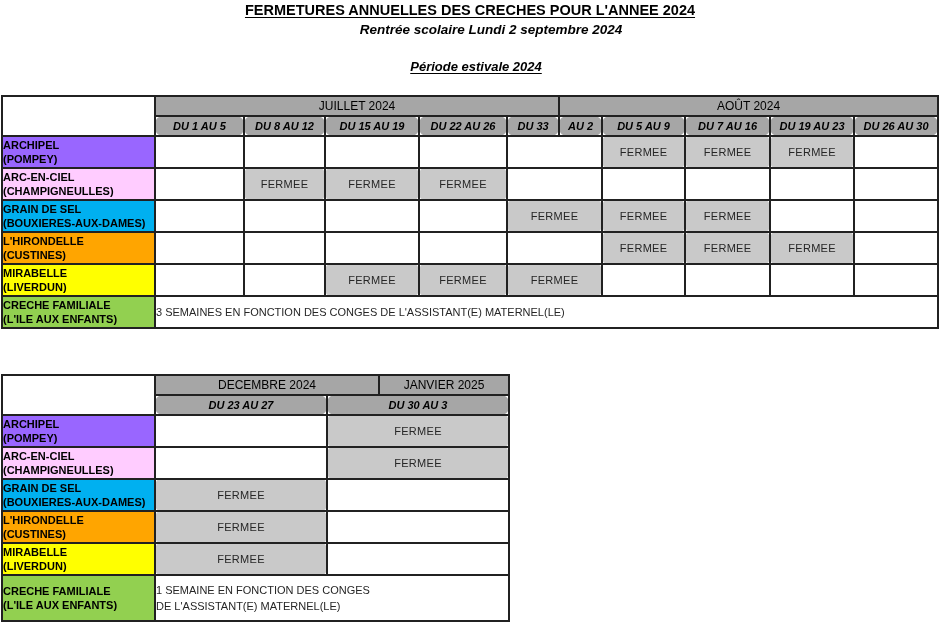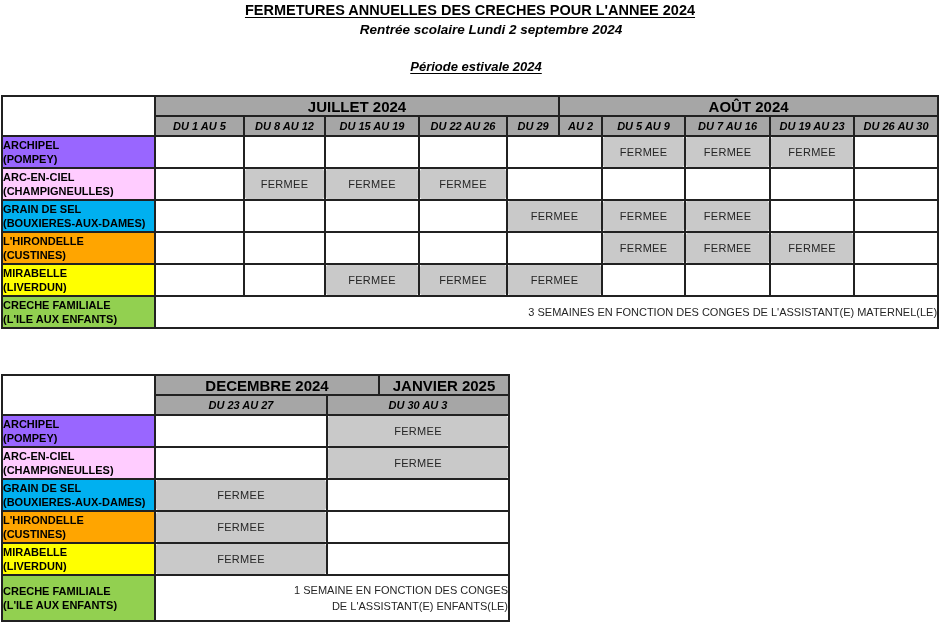--- a/index.html
+++ b/index.html
@@ -43,41 +43,41 @@
   td.corner { border: none; background: transparent; }
 
   tr.month-row { height: 20px; }
   tr.week-row  { height: 20px; }
   tr.data-row  { height: 32px; }
   tr.note-row-summer { height: 32px; }
   tr.note-row-winter { height: 46px; }
 
   th.month {
     background: var(--header-bg, #A6A6A6);
-    font-size: 15px; font-weight: bold; text-align: center;
+    font-size: 12px; font-weight: normal; text-align: center;
   }
   th.week {
     background: var(--header-bg, #A6A6A6);
-    font-size: 11px; font-weight: bold; font-style: italic; text-align: center;
+    font-size: 11px; font-weight: bold; font-style: italic; text-align: center; border-radius: 8px;
   }
 
   td.label {
     font-size: 11px; font-weight: bold; text-align: left;
     vertical-align: middle; padding: 1px 2px; line-height: 1.3;
     white-space: nowrap;
   }
 
   td.slot {
     background: #ffffff; text-align: center; vertical-align: middle;
     font-size: 11px; color: #262626; letter-spacing: 0.3px;
   }
   td.slot.closed { background: var(--closed-bg, #C9C9C9); border-radius: 6px; }
 
   td.note {
-    background: #ffffff; text-align: right; vertical-align: middle;
+    background: #ffffff; text-align: left; vertical-align: middle;
     font-size: 11px; color: #262626; line-height: 1.5;
   }
 </style>
 </head>
 <body>
 
 <div class="page">
 
   <div class="page-title"><span>FERMETURES ANNUELLES DES CRECHES POUR L'ANNEE 2024</span></div>
   <div class="page-subtitle">Rentrée scolaire Lundi 2 septembre 2024</div>
@@ -102,21 +102,21 @@
         <tr class="month-row">
       <td class="corner" rowspan="2"></td>
       <th class="month" colspan="5">JUILLET 2024</th>
       <th class="month" colspan="5">AOÛT 2024</th>
     </tr>
     <tr class="week-row">
       <th class="week">DU 1 AU 5</th>
       <th class="week">DU 8 AU 12</th>
       <th class="week">DU 15 AU 19</th>
       <th class="week">DU 22 AU 26</th>
-      <th class="week">DU 29</th>
+      <th class="week">DU 33</th>
       <th class="week">AU 2</th>
       <th class="week">DU 5 AU 9</th>
       <th class="week">DU 7 AU 16</th>
       <th class="week">DU 19 AU 23</th>
       <th class="week">DU 26 AU 30</th>
     </tr>
 
     <tr class="data-row">
       <td class="label" style="background: rgb(153, 102, 255);">
         <div>ARCHIPEL</div>
@@ -271,19 +271,19 @@
       <td class="slot" colspan="2"></td>
     </tr>
 
     <tr class="note-row-winter">
       <td class="label" style="background: rgb(146, 208, 80);">
         <div>CRECHE FAMILIALE</div>
         <div>(L'ILE AUX ENFANTS)</div>
       </td>
       <td class="note" colspan="3">
         <div>1 SEMAINE EN FONCTION DES CONGES</div>
-        <div>DE L'ASSISTANT(E) ENFANTS(LE)</div>
+        <div>DE L'ASSISTANT(E) MATERNEL(LE)</div>
       </td>
     </tr>
   </tbody>
     </table>
 
 </div>
 
 </body></html>

